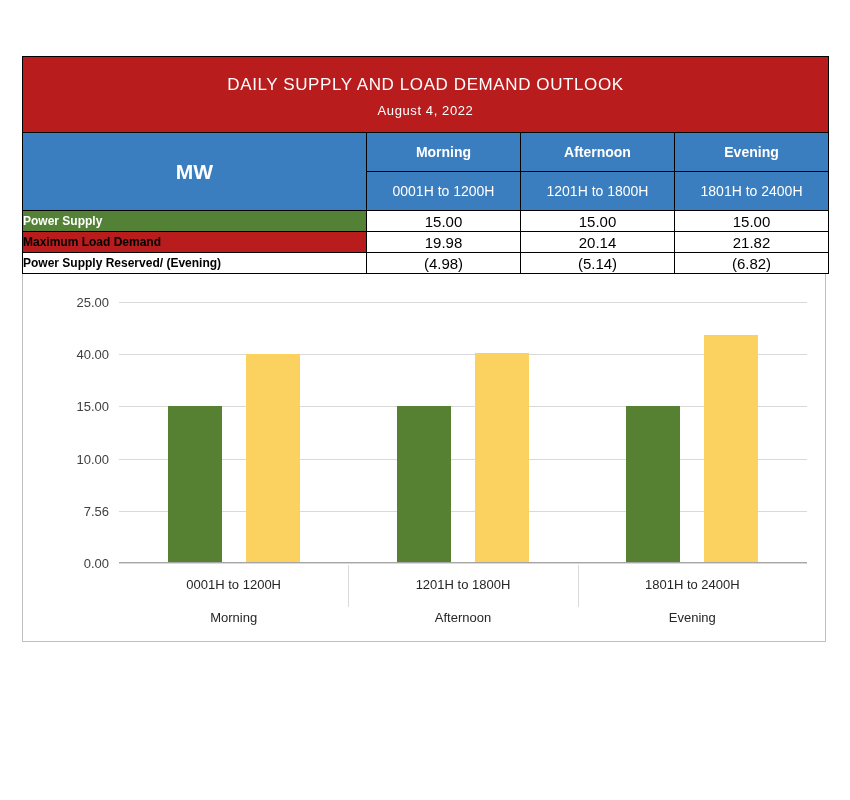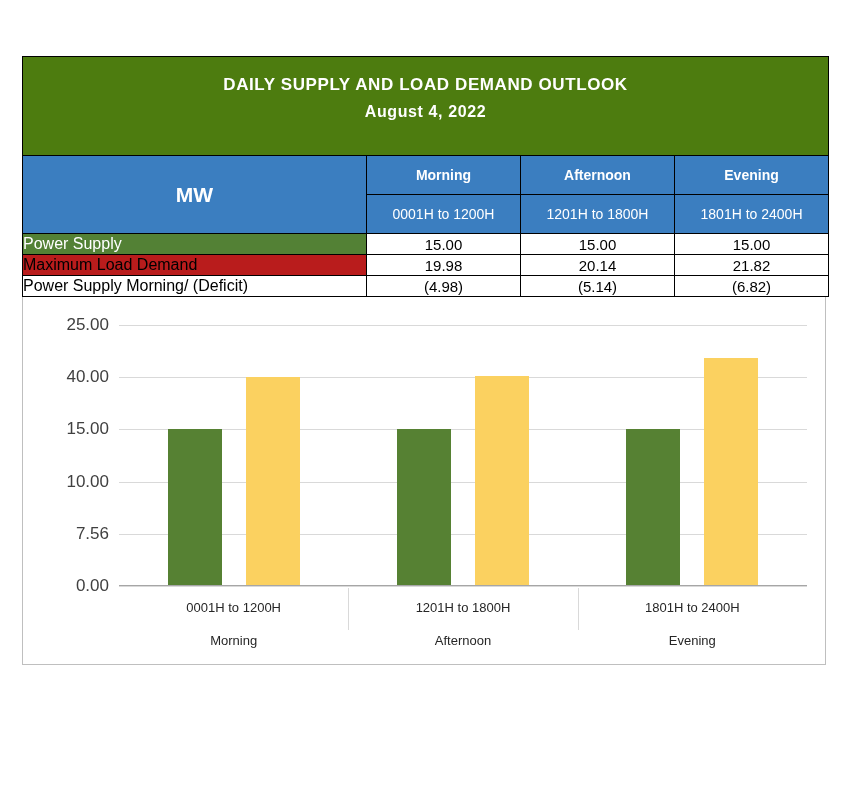--- a/index.html
+++ b/index.html
@@ -26,34 +26,34 @@
   table.outlook {
     border-collapse: collapse;
     table-layout: fixed;
     width: 806px;
   }
   table.outlook td {
     border: 1px solid #000000;
     padding: 0;
   }
   .title-cell {
-    background: #4d7c0f;
-    color: #ffffff;
-    text-align: center;
-    font-weight: bold;
+    background: #b91c1c;
+    color: #ffffff;
+    text-align: center;
+    font-weight: normal;
     letter-spacing: 0.6px;
   }
   .title-line1 {
     font-size: 17px;
     padding-top: 18px;
     padding-bottom: 8px;
   }
   .title-line2 {
-    font-size: 16px;
-    padding-bottom: 34px;
+    font-size: 13px;
+    padding-bottom: 14px;
   }
   .hdr-blue {
     background: #3b7ec0;
     color: #ffffff;
     text-align: center;
     font-weight: bold;
     font-size: 14px;
     height: 38px;
   }
   .hdr-mw {
@@ -64,22 +64,22 @@
     font-size: 21px;
   }
   .hdr-sub {
     background: #3b7ec0;
     color: #ffffff;
     text-align: center;
     font-size: 14px;
     height: 38px;
   }
   .row-label {
-    font-weight: normal;
-    font-size: 16px;
+    font-weight: bold;
+    font-size: 12px;
     padding: 10px 4px 10px 6px;
     height: 20px;
   }
   .lbl-green { background: #538135; color: #ffffff; }
   .lbl-yellow { background: #b91c1c; color: #000000; }
   .lbl-plain { background: #ffffff; color: #000000; }
   .val-cell {
     text-align: center;
     font-size: 15px;
     background: #ffffff;
@@ -115,21 +115,21 @@
     right: 0;
     bottom: 0;
     height: 1px;
     background: #a6a6a6;
   }
   .ytick {
     position: absolute;
     right: 100%;
     margin-right: 10px;
     transform: translateY(-50%);
-    font-size: 17px;
+    font-size: 13px;
     color: #404040;
     white-space: nowrap;
   }
   .groups {
     position: absolute;
     left: 0; right: 0; top: 0; bottom: 0;
     display: flex;
   }
   .group {
     flex: 1 1 0;
@@ -209,21 +209,21 @@
         <td class="val-cell">15.00</td>
         <td class="val-cell">15.00</td>
       </tr>
       <tr>
         <td class="row-label lbl-yellow">Maximum Load Demand</td>
         <td class="val-cell">19.98</td>
         <td class="val-cell">20.14</td>
         <td class="val-cell">21.82</td>
       </tr>
       <tr>
-        <td class="row-label lbl-plain">Power Supply Morning/ (Deficit)</td>
+        <td class="row-label lbl-plain">Power Supply Reserved/ (Evening)</td>
         <td class="val-cell">(4.98)</td>
         <td class="val-cell">(5.14)</td>
         <td class="val-cell">(6.82)</td>
       </tr>
     </tbody>
   </table>
 
   <div class="chart-box">
     <div class="plot">
       <div class="gridline" style="top:100%"></div>

